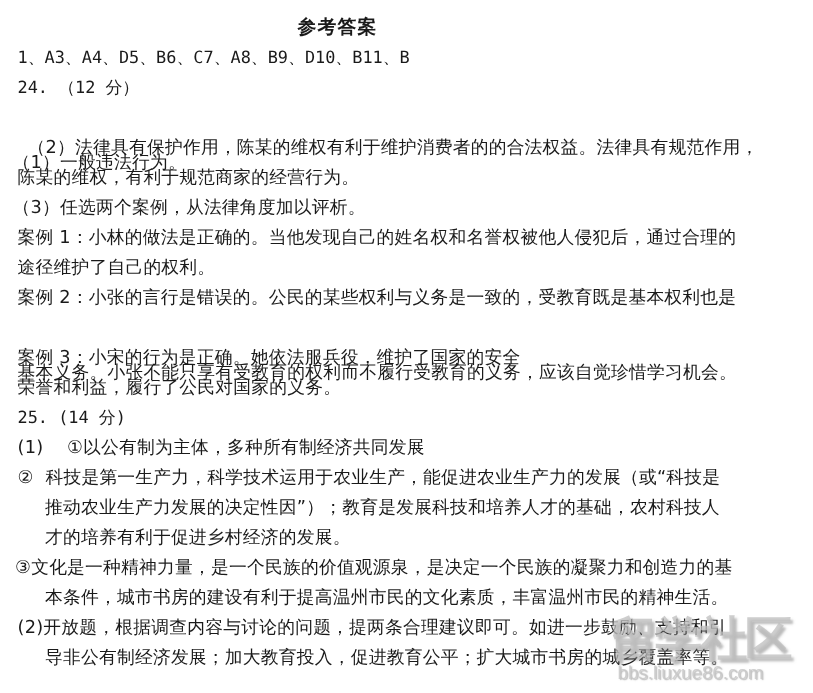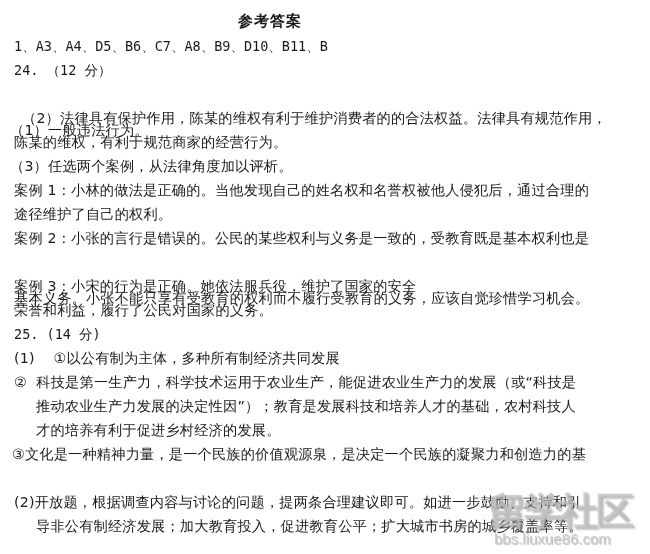--- a/index.html
+++ b/index.html
@@ -94,20 +94,21 @@
   <div class="line" style="top:228px;">案例 2：小张的言行是错误的。公民的某些权利与义务是一致的，受教育既是基本权利也是</div>
   <div class="line" style="top:252px;margin-top:36px;">基本义务。小张不能只享有受教育的权利而不履行受教育的义务，应该自觉珍惜学习机会。</div>
   <div class="line" style="top:276px;">案例 3：小宋的行为是正确。她依法服兵役，维护了国家的安全</div>
   <div class="line" style="top:300px;">荣誉和利益，履行了公民对国家的义务。</div>
   <div class="line mono" style="top:324px;">25. (14 分)</div>
   <div class="line" style="top:348px;white-space:pre;">(1)    ①以公有制为主体，多种所有制经济共同发展</div>
   <div class="line indent1" style="top:396px;left:36px;">推动农业生产力发展的决定性因”）；教育是发展科技和培养人才的基础，农村科技人</div>
   <div class="line" style="top:372px;white-space:pre;">②  科技是第一生产力，科学技术运用于农业生产，能促进农业生产力的发展（或“科技是</div>
   <div class="line indent1" style="top:420px;left:36px;">才的培养有利于促进乡村经济的发展。</div>
   <div class="line" style="top:444px;left:12px;">③文化是一种精神力量，是一个民族的价值观源泉，是决定一个民族的凝聚力和创造力的基</div>
+  <div class="line indent1" style="top:468px;left:36px;">本条件，城市书房的建设有利于提高温州市民的文化素质，丰富温州市民的精神生活。</div>
   <div class="line" style="top:492px;">(2)开放题，根据调查内容与讨论的问题，提两条合理建议即可。如进一步鼓励、支持和引</div>
   <div class="line indent1" style="top:516px;left:36px;">导非公有制经济发展；加大教育投入，促进教育公平；扩大城市书房的城乡覆盖率等。</div>
 
   <div class="watermark">
     <div class="wm-big">留学社区</div>
     <div class="wm-small">bbs.liuxue86.com</div>
   </div>
 </div>
 
 </body></html>

